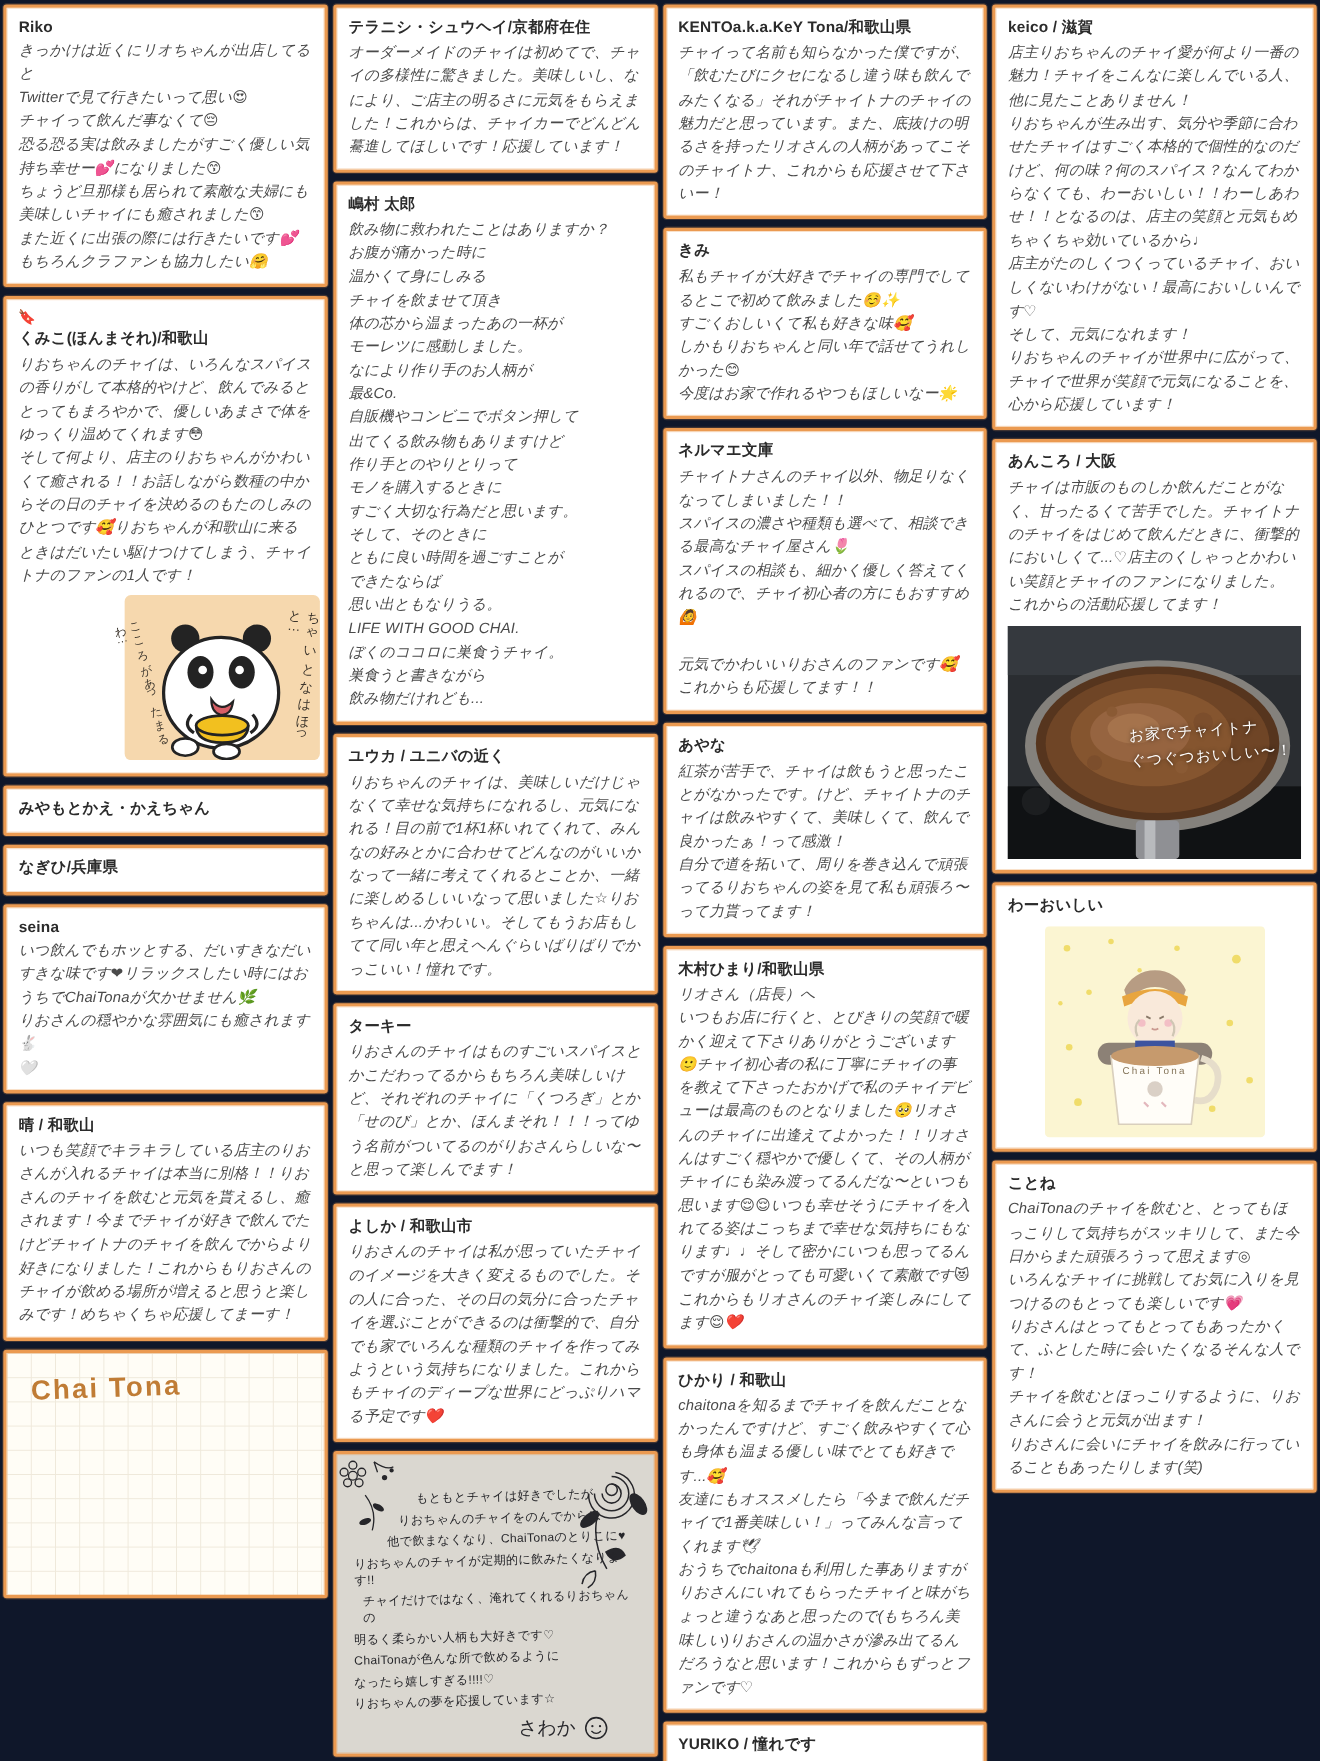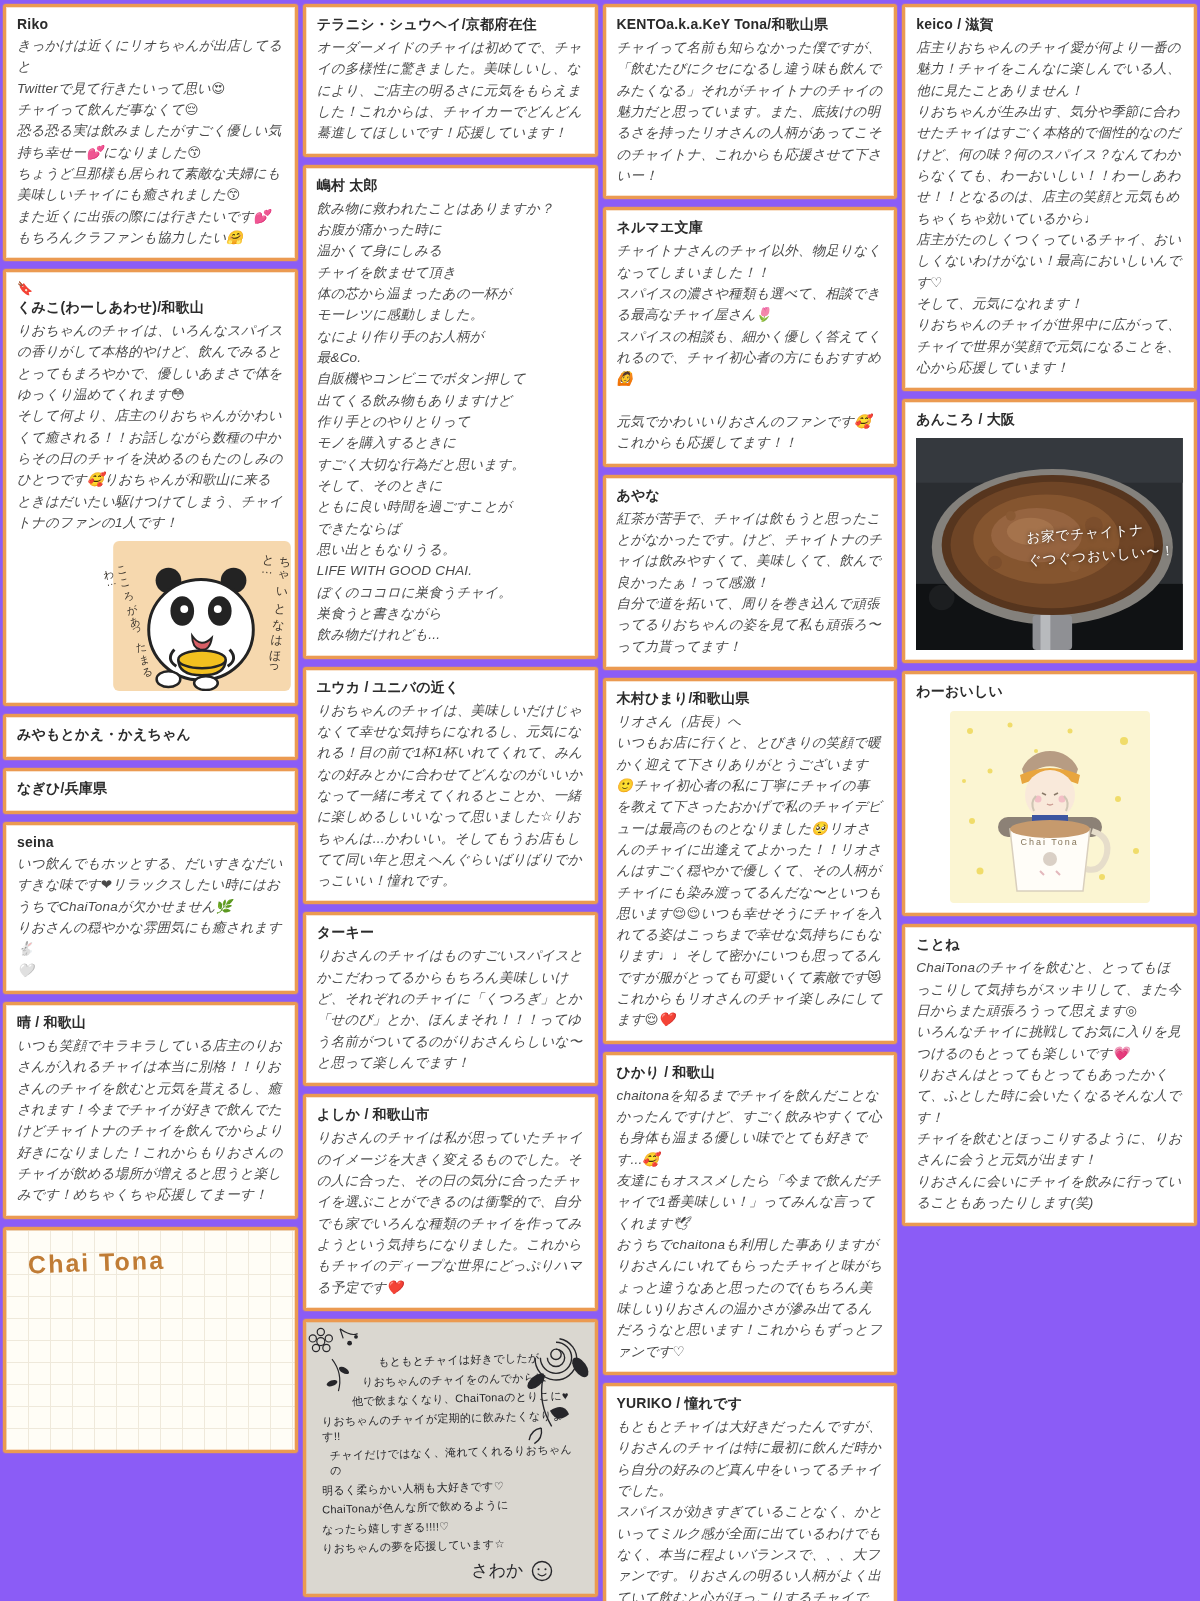--- a/index.html
+++ b/index.html
@@ -1,17 +1,17 @@
 <!DOCTYPE html>
 <html><head>
 <meta charset="utf-8">
 <style>
   html,body{margin:0;padding:0;background:#fff;}
   body{font-family:"Liberation Sans","DejaVu Sans",sans-serif;color:#454545;}
-  .page{width:1200px;height:1601px;box-sizing:border-box;display:flex;gap:5px;padding:4px 3px;overflow:hidden;background:#8b5cf6;}
+  .page{width:1200px;height:1601px;box-sizing:border-box;display:flex;gap:5px;padding:4px 3px;overflow:hidden;background:#0f172a;}
   .col{flex:1 1 0;display:flex;flex-direction:column;gap:8px;min-width:0;}
   .card{background:#fff;border:3px solid #eb9a51;border-radius:3px;padding:9px 11px 10px 11px;
         box-shadow:inset 0 0 0 1px rgba(235,154,81,.30), 0 0 0 1px rgba(235,154,81,.22);}
   .tag{font-size:13px;line-height:1.2;margin-bottom:2px;}
   .cname{font-weight:bold;font-size:14px;color:#2b2b2b;margin-bottom:3px;letter-spacing:.2px;}
   .cbody{font-size:13.5px;line-height:1.58;color:#4a4a4a;white-space:pre-line;letter-spacing:.2px;word-break:break-all;font-style:italic;}
   
   .panda-wrap{position:relative;width:178px;height:150px;margin:8px auto 2px 96px;}
   .panda-vtext-r{position:absolute;top:6px;right:4px;writing-mode:vertical-rl;text-orientation:upright;
       font-size:12px;color:#3c352c;letter-spacing:2px;transform:rotate(6deg);}
@@ -49,21 +49,21 @@
         <div class="cbody">きっかけは近くにリオちゃんが出店してると
 Twitterで見て行きたいって思い😍
 チャイって飲んだ事なくて😔
 恐る恐る実は飲みましたがすごく優しい気持ち幸せー💕になりました😙
 ちょうど旦那様も居られて素敵な夫婦にも美味しいチャイにも癒されました😙
 また近くに出張の際には行きたいです💕
 もちろんクラファンも協力したい🤗</div>
       </div>
       <div class="card">
         <div class="tag">🔖</div>
-        <div class="cname">くみこ(わーしあわせ)/和歌山</div>
+        <div class="cname">くみこ(ほんまそれ)/和歌山</div>
         <div class="cbody">りおちゃんのチャイは、いろんなスパイスの香りがして本格的やけど、飲んでみるととってもまろやかで、優しいあまさで体をゆっくり温めてくれます😳
 そして何より、店主のりおちゃんがかわいくて癒される！！お話しながら数種の中からその日のチャイを決めるのもたのしみのひとつです🥰りおちゃんが和歌山に来るときはだいたい駆けつけてしまう、チャイトナのファンの1人です！</div>
         <div class="panda-wrap">
           <svg viewBox="0 0 180 152" width="178" height="150">
             <rect width="180" height="152" rx="6" fill="#f6d8ae"></rect>
             <circle cx="56" cy="40" r="13" fill="#232323"></circle>
             <circle cx="122" cy="40" r="13" fill="#232323"></circle>
             <ellipse cx="89" cy="90" rx="53" ry="51" fill="#fff" stroke="#232323" stroke-width="3"></ellipse>
             <ellipse cx="70" cy="71" rx="12" ry="15" fill="#232323"></ellipse>
             <ellipse cx="108" cy="71" rx="12" ry="15" fill="#232323"></ellipse>
@@ -199,20 +199,27 @@
           </span>
         </div>
       </div>
     </div>
     <div class="col">
       <div class="card">
         <div class="cname">KENTOa.k.a.KeY Tona/和歌山県</div>
         <div class="cbody">チャイって名前も知らなかった僕ですが、「飲むたびにクセになるし違う味も飲んでみたくなる」それがチャイトナのチャイの魅力だと思っています。また、底抜けの明るさを持ったリオさんの人柄があってこそのチャイトナ、これからも応援させて下さいー！</div>
       </div>
       <div class="card">
+        <div class="cname">きみ</div>
+        <div class="cbody">私もチャイが大好きでチャイの専門でしてるとこで初めて飲みました☺️✨
+すごくおしいくて私も好きな味🥰
+しかもりおちゃんと同い年で話せてうれしかった😊
+今度はお家で作れるやつもほしいなー🌟</div>
+      </div>
+      <div class="card">
         <div class="cname">ネルマエ文庫</div>
         <div class="cbody">チャイトナさんのチャイ以外、物足りなくなってしまいました！！
 スパイスの濃さや種類も選べて、相談できる最高なチャイ屋さん🌷
 スパイスの相談も、細かく優しく答えてくれるので、チャイ初心者の方にもおすすめ🙆
 
 元気でかわいいりおさんのファンです🥰これからも応援してます！！</div>
       </div>
       <div class="card">
         <div class="cname">あやな</div>
         <div class="cbody">紅茶が苦手で、チャイは飲もうと思ったことがなかったです。けど、チャイトナのチャイは飲みやすくて、美味しくて、飲んで良かったぁ！って感激！
@@ -240,20 +247,22 @@
       <div class="card">
         <div class="cname">keico / 滋賀</div>
         <div class="cbody">店主りおちゃんのチャイ愛が何より一番の魅力！チャイをこんなに楽しんでいる人、他に見たことありません！
 りおちゃんが生み出す、気分や季節に合わせたチャイはすごく本格的で個性的なのだけど、何の味？何のスパイス？なんてわからなくても、わーおいしい！！わーしあわせ！！となるのは、店主の笑顔と元気もめちゃくちゃ効いているから♩
 店主がたのしくつくっているチャイ、おいしくないわけがない！最高においしいんです♡
 そして、元気になれます！
 りおちゃんのチャイが世界中に広がって、チャイで世界が笑顔で元気になることを、心から応援しています！</div>
       </div>
       <div class="card">
         <div class="cname">あんころ / 大阪</div>
+        <div class="cbody">チャイは市販のものしか飲んだことがなく、甘ったるくて苦手でした。チャイトナのチャイをはじめて飲んだときに、衝撃的においしくて...♡店主のくしゃっとかわいい笑顔とチャイのファンになりました。
+これからの活動応援してます！</div>
         <div class="pot-wrap">
           <svg viewBox="0 0 270 218" width="100%" height="100%" preserveAspectRatio="none">
             <rect width="270" height="218" fill="#2a2d31"></rect>
             <rect width="270" height="46" fill="#35393e"></rect>
             <rect y="150" width="270" height="68" fill="#101214"></rect>
             <circle cx="26" cy="164" r="13" fill="#1c1e20"></circle>
             <ellipse cx="138" cy="112" rx="122" ry="80" fill="#84817c"></ellipse>
             <ellipse cx="138" cy="110" rx="112" ry="72" fill="#56351e"></ellipse>
             <ellipse cx="138" cy="110" rx="103" ry="65" fill="#6f4526"></ellipse>
             <ellipse cx="132" cy="104" rx="74" ry="46" fill="#85552f"></ellipse>

